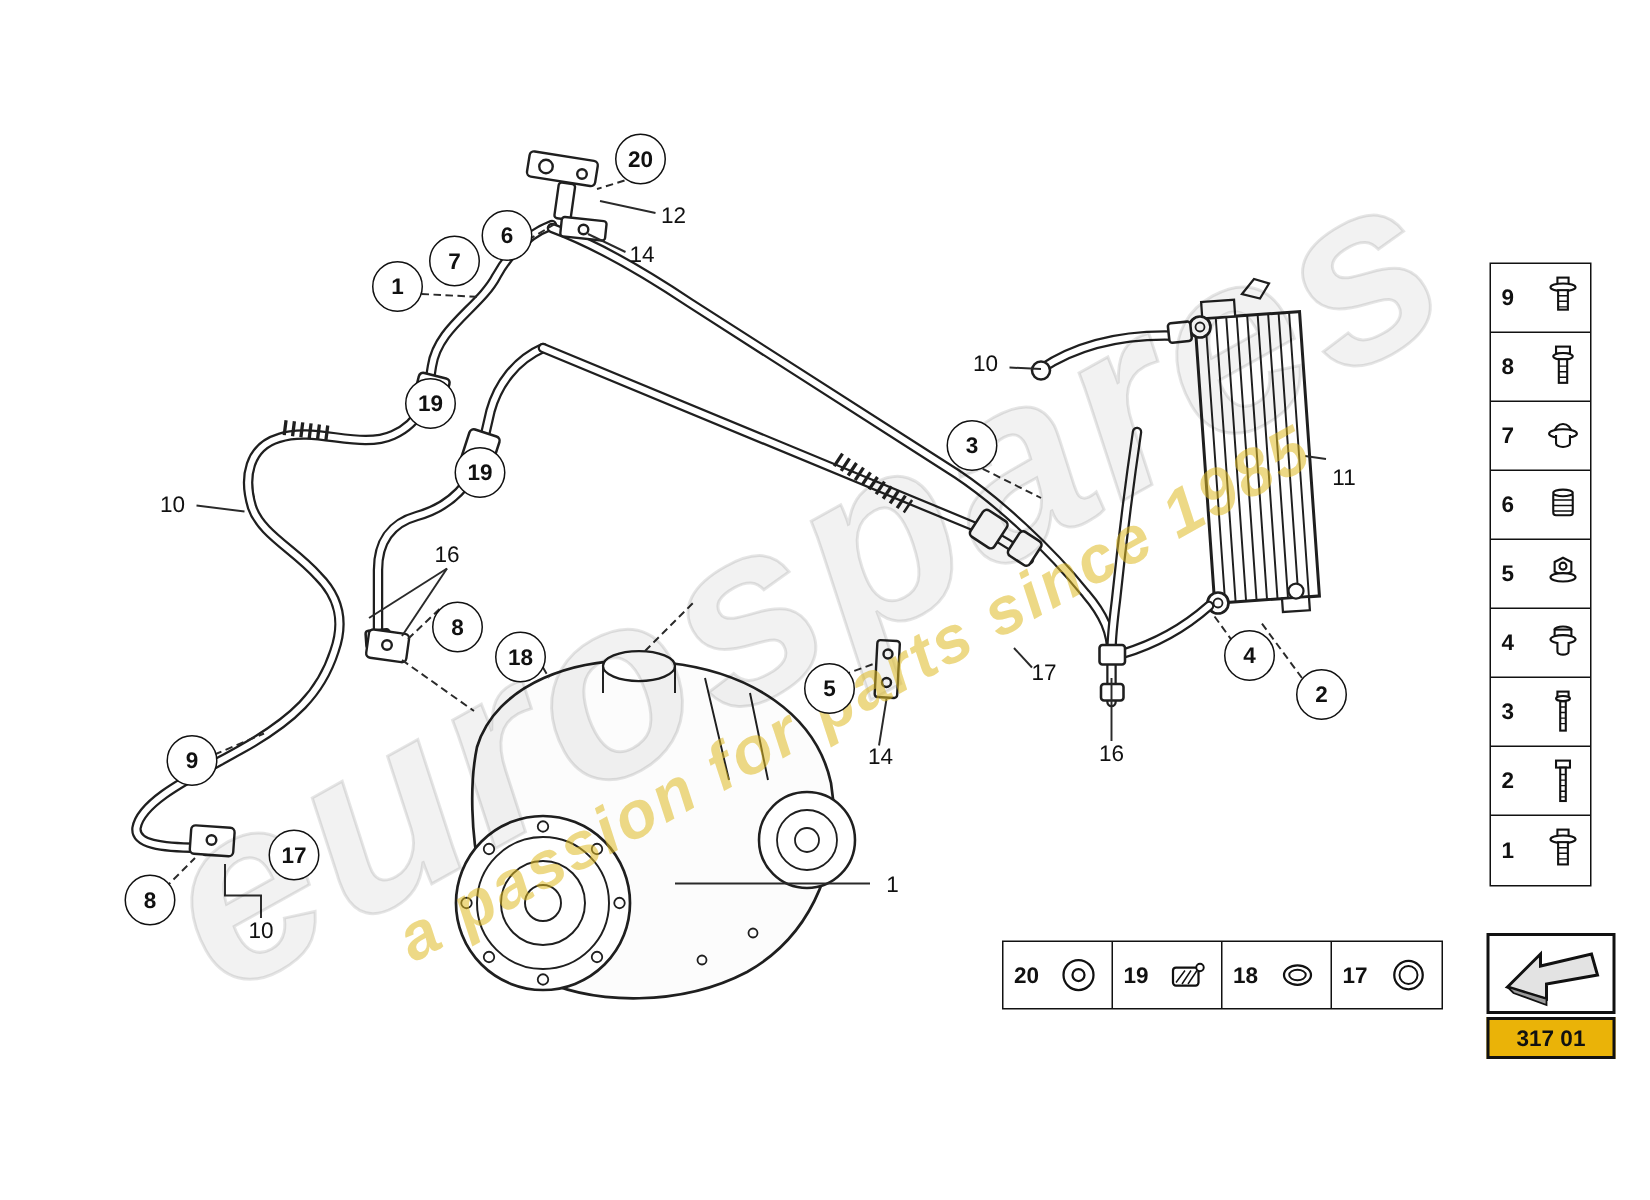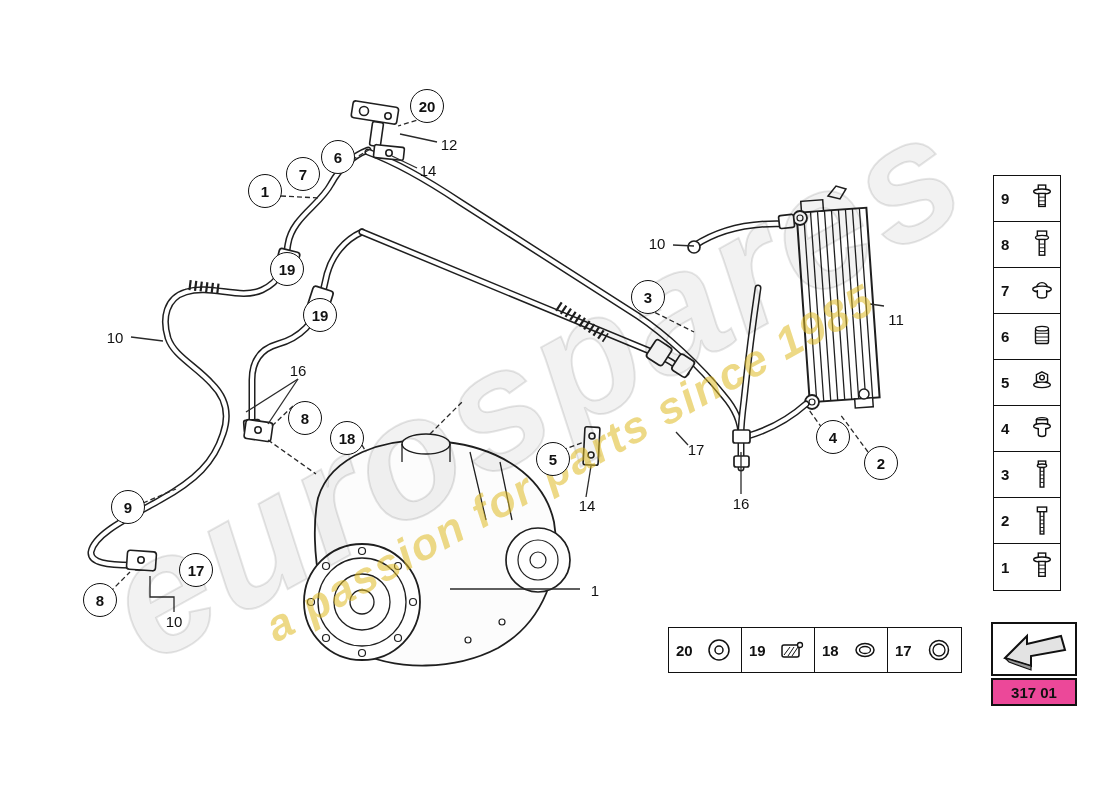--- a/index.html
+++ b/index.html
@@ -36,21 +36,21 @@
   .legend-row{position:absolute;left:668px;top:627px;display:flex;border:1.7px solid #111;
     background:#fff;z-index:6;}
   .legend-box{width:73px;height:44px;border-right:1.7px solid #111;display:flex;align-items:center;
     justify-content:space-between;padding:0 7px;box-sizing:border-box;}
   .legend-box:last-child{border-right:none;}
   .legend-num{font-size:15px;font-weight:700;}
 
   .arrow-box{position:absolute;left:991px;top:622px;width:86px;height:54px;border:2px solid #111;
     background:#fff;display:flex;align-items:center;justify-content:center;z-index:6;box-sizing:border-box;}
   .pn-box{position:absolute;left:991px;top:678px;width:86px;height:28px;border:2px solid #111;
-    background:#ec4899;display:flex;align-items:center;justify-content:center;
+    background:#eab308;display:flex;align-items:center;justify-content:center;
     font-size:15px;font-weight:700;z-index:6;box-sizing:border-box;}
   .icon-svg{display:block;}
 </style>
 </head>
 <body>
 
 <div class="stage">
 
   <svg class="drawing" width="1100" height="800" viewBox="0 0 1100 800">
     <defs>

